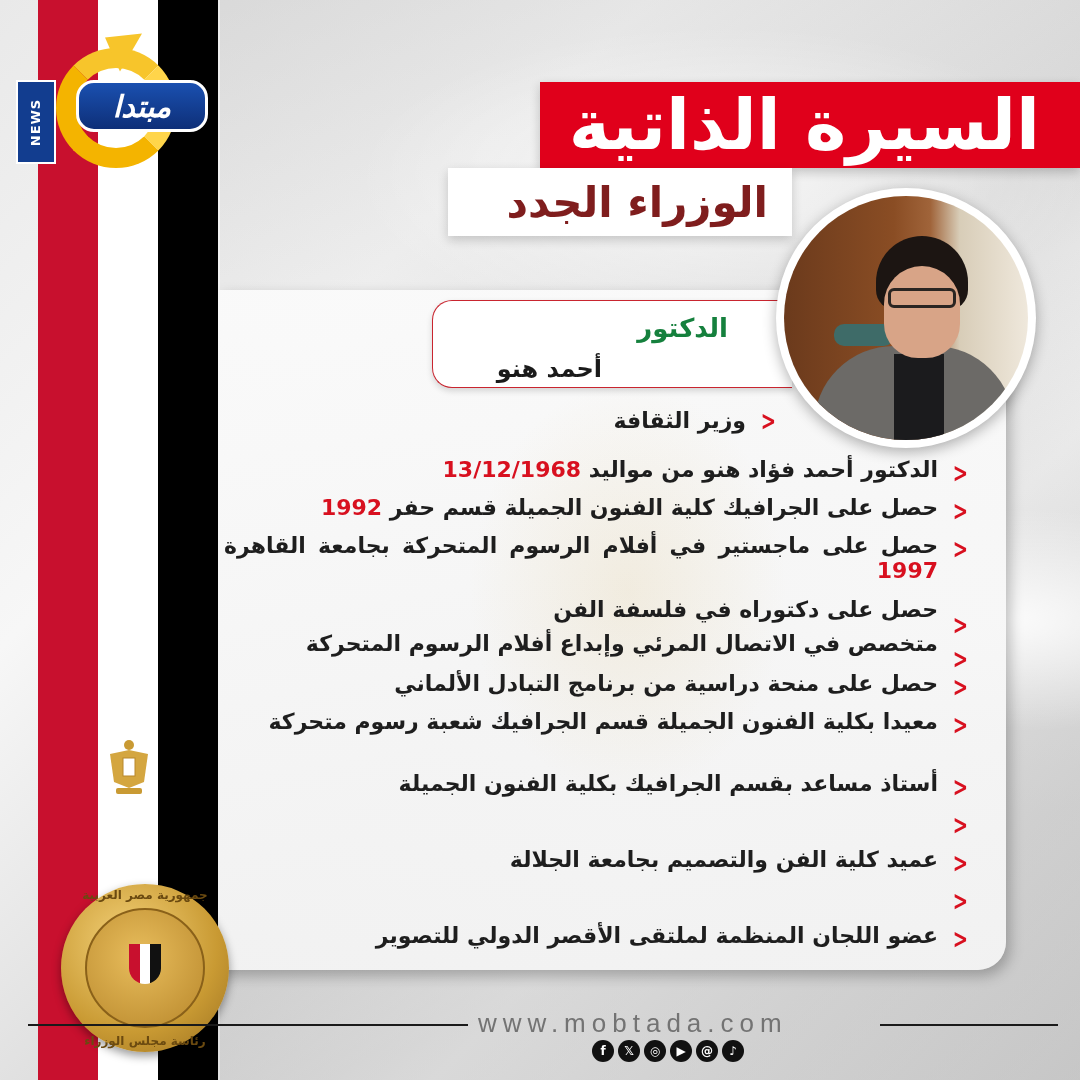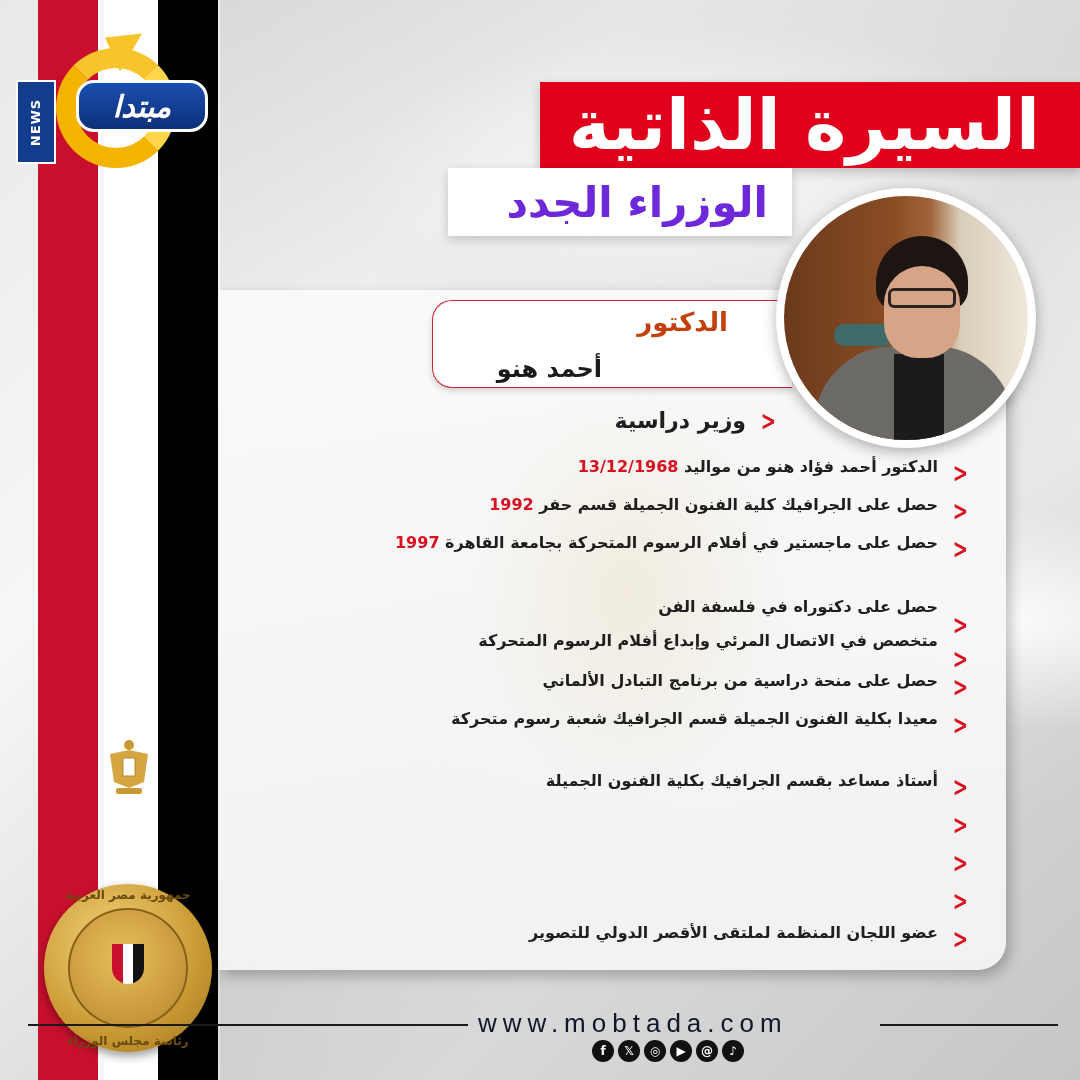--- a/index.html
+++ b/index.html
@@ -55,88 +55,88 @@
     position: absolute; left: 540px; top: 82px; width: 540px; height: 86px; background: #e0001b;
     display: flex; align-items: center; justify-content: flex-end; padding-right: 40px;
     box-shadow: 0 4px 10px rgba(0,0,0,0.2);
   }
   .title-red span { color: #fff; font-size: 70px; font-weight: bold; direction: rtl; }
   .title-white {
     position: absolute; left: 448px; top: 168px; width: 344px; height: 68px; background: #fff;
     display: flex; align-items: center; justify-content: flex-end; padding-right: 24px;
     box-shadow: 0 4px 10px rgba(0,0,0,0.18);
   }
-  .title-white span { color: #6d28d9; font-size: 42px; font-weight: bold; direction: rtl; }
+  .title-white span { color: #7f1d1d; font-size: 42px; font-weight: bold; direction: rtl; }
 
   
   .card {
     position: absolute; left: 218px; top: 290px; width: 788px; height: 680px;
     background: linear-gradient(180deg, rgba(250,250,250,0.96), rgba(243,243,243,0.96));
     border-radius: 0 0 28px 0;
     box-shadow: 4px 6px 14px rgba(0,0,0,0.25);
   }
   .card::before {
     content: ""; position: absolute; left: 250px; top: 90px; width: 320px; height: 420px;
     background: radial-gradient(ellipse at center, rgba(220,190,120,0.18), rgba(220,190,120,0) 70%);
   }
 
   
   .name-box {
     position: absolute; left: 432px; top: 300px; width: 360px; height: 88px;
     background: #fff; border: 1.5px solid #c9252f; border-radius: 20px 0 0 20px; border-right: none;
     box-shadow: 0 3px 6px rgba(0,0,0,0.15);
   }
-  .name-title { position: absolute; right: 64px; top: 6px; font-size: 26px; font-weight: bold; color: #c2410c; direction: rtl; }
+  .name-title { position: absolute; right: 64px; top: 12px; font-size: 26px; font-weight: bold; color: #15803d; direction: rtl; }
   .name-main { position: absolute; right: 190px; top: 54px; font-size: 24px; font-weight: bold; color: #1a1a1a; direction: rtl; }
 
   
   .photo {
     position: absolute; left: 776px; top: 188px; width: 260px; height: 260px; border-radius: 50%;
     background: #fff; padding: 8px; box-shadow: 0 4px 14px rgba(0,0,0,0.3);
   }
   .photo-inner {
     width: 100%; height: 100%; border-radius: 50%; overflow: hidden; position: relative;
     background: linear-gradient(90deg, #6b3a1c 0%, #8a4d24 45%, #a0643a 60%, #d8cdb8 72%, #efe8dc 100%);
   }
   .photo-hair { position: absolute; left: 92px; top: 40px; width: 92px; height: 74px; background: #1c1512; border-radius: 46px 46px 20px 20px; }
   .photo-face { position: absolute; left: 100px; top: 70px; width: 76px; height: 92px; background: #d8a487; border-radius: 38px 38px 34px 34px; }
   .photo-glasses { position: absolute; left: 104px; top: 92px; width: 68px; height: 20px; border: 3px solid #2a2522; border-radius: 6px; }
   .photo-body { position: absolute; left: 30px; top: 150px; width: 200px; height: 120px; background: #6c6a67; border-radius: 80px 80px 0 0; }
   .photo-shirt { position: absolute; left: 110px; top: 158px; width: 50px; height: 100px; background: #1b1b1d; }
   .photo-chair { position: absolute; left: 50px; top: 128px; width: 60px; height: 22px; background: #3e6b68; border-radius: 10px; }
   .chev { color: #d8101f; font-size: 26px; font-weight: bold; line-height: 1; width: 26px; flex: none; margin-left: 8px; transform: scaleX(0.7); }
-  .item-text { font-size: 16px; font-weight: bold; color: #1e1e1e; line-height: 1.12; text-align: justify; }
+  .item-text { font-size: 22px; font-weight: bold; color: #1e1e1e; line-height: 1.12; text-align: justify; }
   .item-text .red { color: #d8101f; }
   .role { position: absolute; right: 300px; top: 405px; direction: rtl; display: flex; align-items: center; }
   .role .item-text { font-size: 22px; }
 
   .row { position: absolute; right: 108px; direction: rtl; display: flex; align-items: flex-start; }
   .row .chev { margin-top: 2px; }
 
   
   .emblem-small { position: absolute; left: 108px; top: 738px; width: 42px; height: 58px; }
   
   .seal {
-    position: absolute; left: 44px; top: 884px; width: 168px; height: 168px; border-radius: 50%;
+    position: absolute; left: 61px; top: 884px; width: 168px; height: 168px; border-radius: 50%;
     background: radial-gradient(circle at 40% 35%, #f4d27a, #c99a33 60%, #9b7020 100%);
     box-shadow: 0 4px 10px rgba(0,0,0,0.4);
   }
   .seal-inner {
     position: absolute; left: 24px; top: 24px; width: 120px; height: 120px; border-radius: 50%;
     border: 2px solid #8a6119; background: radial-gradient(circle at 45% 40%, #e8bd5c, #b8872b);
   }
   .seal-shield { position: absolute; left: 68px; top: 60px; width: 32px; height: 40px; border-radius: 0 0 16px 16px; overflow: hidden; display: flex; }
   .seal-shield div { flex: 1; }
   .seal-text-top { position: absolute; width: 100%; top: 4px; text-align: center; font-size: 12px; font-weight: bold; color: #6b4a10; direction: rtl; }
   .seal-text-bottom { position: absolute; width: 100%; bottom: 4px; text-align: center; font-size: 12px; font-weight: bold; color: #6b4a10; direction: rtl; }
 
   
   .footer-line-left { position: absolute; left: 28px; top: 1024px; width: 440px; height: 2px; background: #1a1a1a; }
   .footer-line-right { position: absolute; left: 880px; top: 1024px; width: 178px; height: 2px; background: #1a1a1a; }
-  .footer-url { position: absolute; left: 478px; top: 1008px; font-size: 26px; letter-spacing: 6px; color: #0f172a; font-family: "Liberation Sans", sans-serif; }
+  .footer-url { position: absolute; left: 478px; top: 1008px; font-size: 26px; letter-spacing: 6px; color: #737373; font-family: "Liberation Sans", sans-serif; }
   .socials { position: absolute; left: 592px; top: 1040px; display: flex; gap: 4px; }
   .soc { width: 22px; height: 22px; border-radius: 50%; background: #111; color: #fff; font-size: 12px; font-weight: bold; display: flex; align-items: center; justify-content: center; font-family: "DejaVu Sans", sans-serif; }
 </style>
 </head>
 <body>
 
 <div class="bg-wave"></div>
 
 <div class="flag">
   <div class="stripe stripe-red"></div>
@@ -175,21 +175,21 @@
     <div class="photo-body"></div>
     <div class="photo-shirt"></div>
     <div class="photo-hair"></div>
     <div class="photo-face"></div>
     <div class="photo-glasses"></div>
   </div>
 </div>
 
 <div class="role" style="right:300px; top:408px;">
   <span class="chev">&lt;</span>
-  <span class="item-text">وزير دراسية</span>
+  <span class="item-text">وزير الثقافة</span>
 </div>
 
 <div class="row" style="top:458px; width:700px;">
   <span class="chev">&lt;</span>
   <span class="item-text"><span>الدكتور أحمد فؤاد هنو من مواليد </span><span class="red">13/12/1968</span></span>
 </div>
 <div class="row" style="top:496px; width:700px;">
   <span class="chev">&lt;</span>
   <span class="item-text"><span>حصل على الجرافيك كلية الفنون الجميلة قسم حفر </span><span class="red">1992</span></span>
 </div>
@@ -215,20 +215,21 @@
 </div>
 <div class="row" style="top:772px; width:700px;">
   <span class="chev">&lt;</span>
   <span class="item-text">أستاذ مساعد بقسم الجرافيك بكلية الفنون الجميلة</span>
 </div>
 <div class="row" style="top:810px; width:700px;">
   <span class="chev">&lt;</span>
 </div>
 <div class="row" style="top:848px; width:700px;">
   <span class="chev">&lt;</span>
+  <span class="item-text">عميد كلية الفن والتصميم بجامعة الجلالة</span>
 </div>
 <div class="row" style="top:886px; width:700px;">
   <span class="chev">&lt;</span>
 </div>
 <div class="row" style="top:924px; width:700px;">
   <span class="chev">&lt;</span>
   <span class="item-text">عضو اللجان المنظمة لملتقى الأقصر الدولي للتصوير</span>
 </div>
 
 <svg class="emblem-small" viewBox="0 0 42 58">

